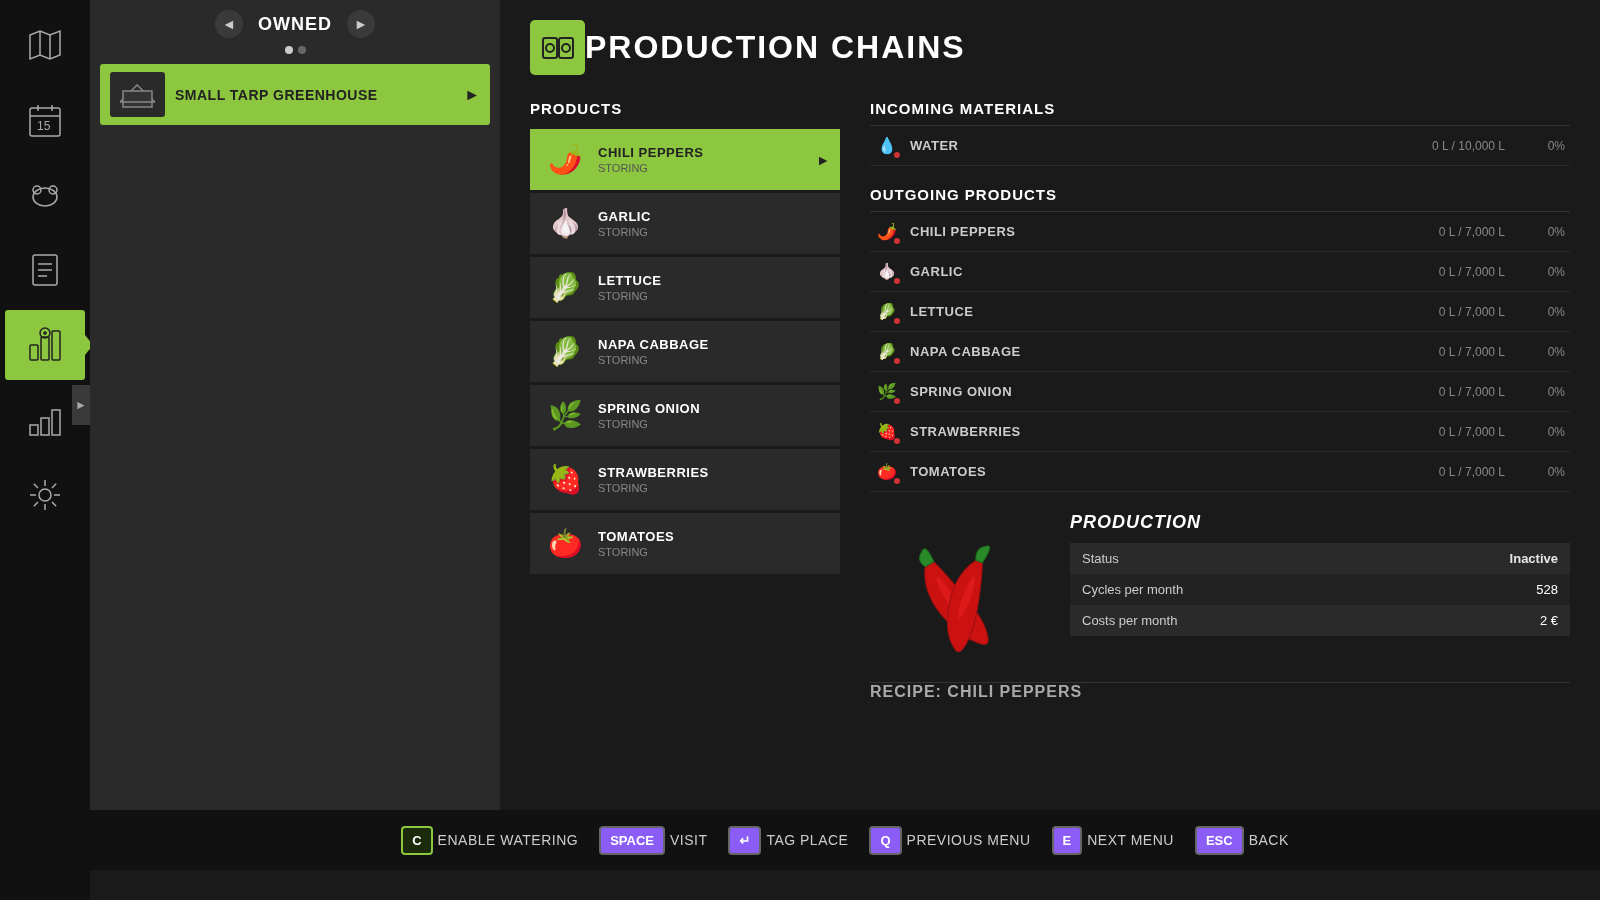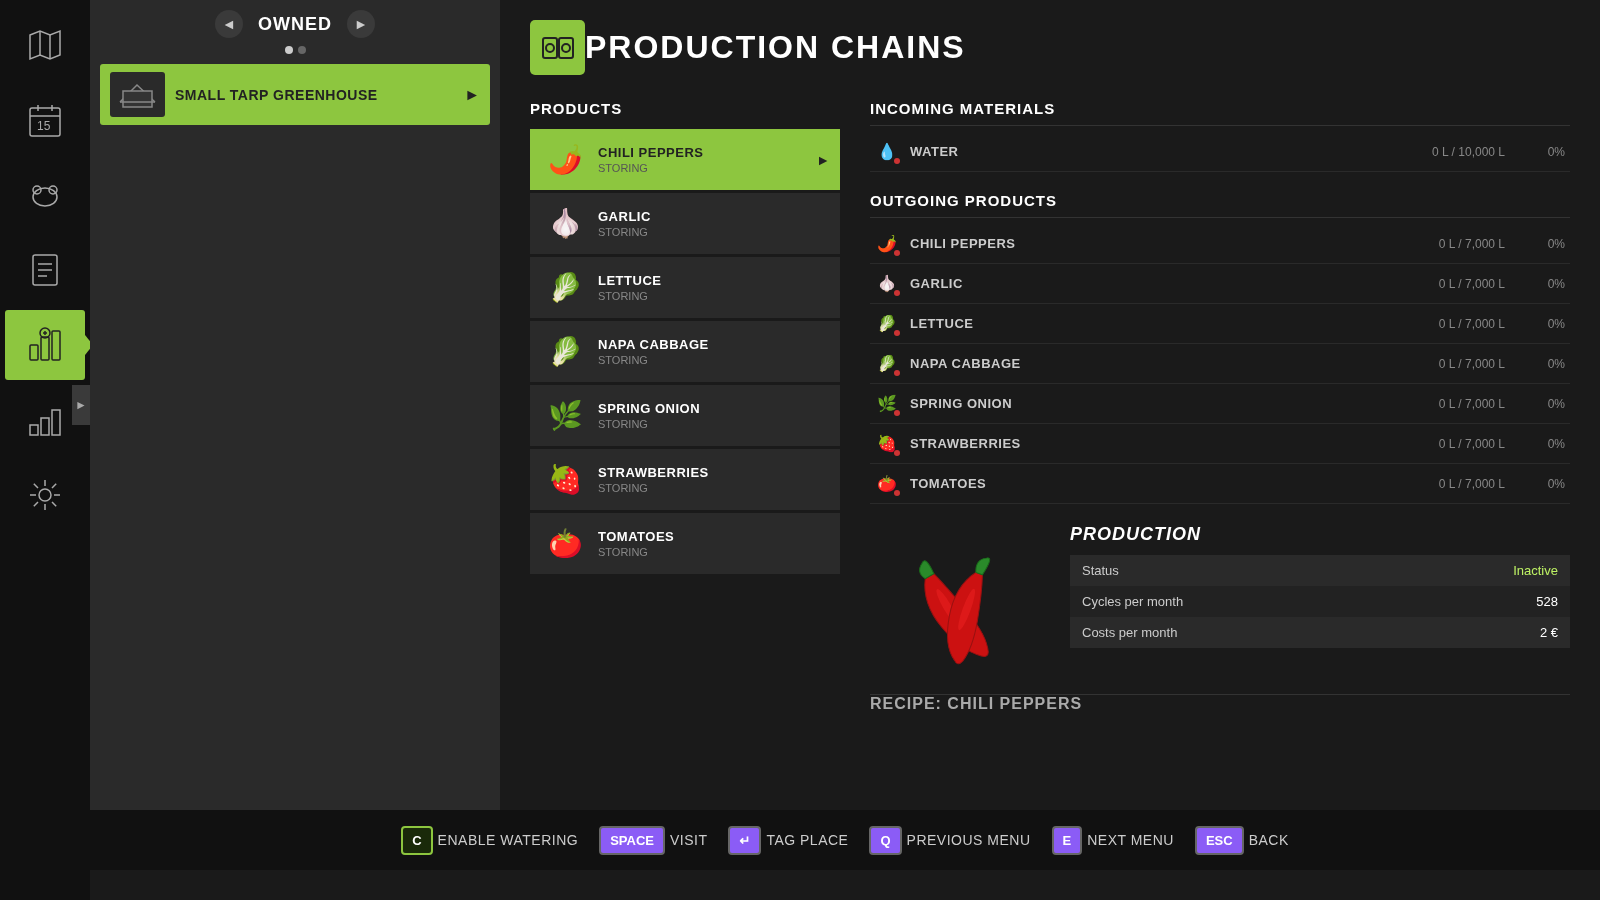--- a/index.html
+++ b/index.html
@@ -254,21 +254,21 @@
 
     .incoming-section, .outgoing-section {
       margin-bottom: 20px;
     }
 
     .panel-section-title {
       color: #fff;
       font-size: 15px;
       font-weight: bold;
       letter-spacing: 1px;
-      margin-bottom: 6px;
+      margin-bottom: 0;
       border-bottom: 1px solid #333;
       padding-bottom: 8px;
     }
 
     .material-row {
       display: flex;
       align-items: center;
       padding: 7px 5px;
       border-bottom: 1px solid #2a2a2a;
       gap: 10px;
@@ -347,22 +347,22 @@
     .production-table td {
       padding: 8px 12px;
       font-size: 13px;
       color: #ccc;
     }
     .production-table td:last-child {
       text-align: right;
       color: #fff;
     }
     .status-inactive {
-      color: #bef264;
-      font-weight: normal;
+      color: #e5e5e5;
+      font-weight: bold;
     }
 
     
     .recipe-title {
       color: #aaa;
       font-size: 16px;
       font-weight: bold;
       letter-spacing: 1px;
       margin-top: 20px;
       border-top: 1px solid #333;

